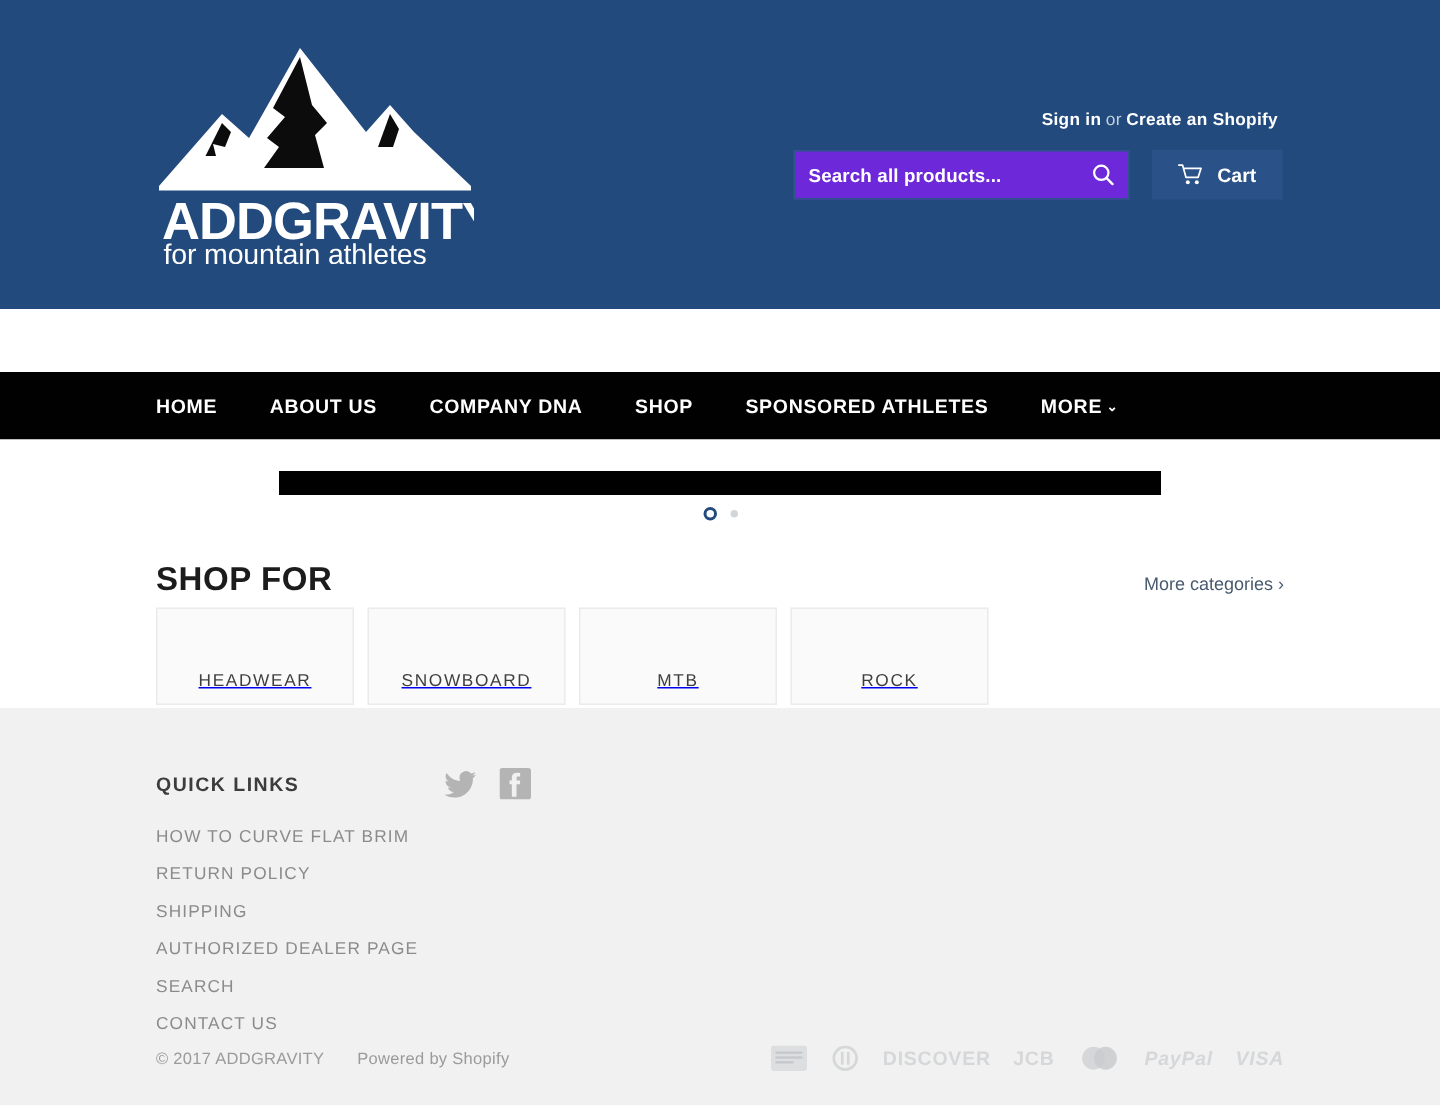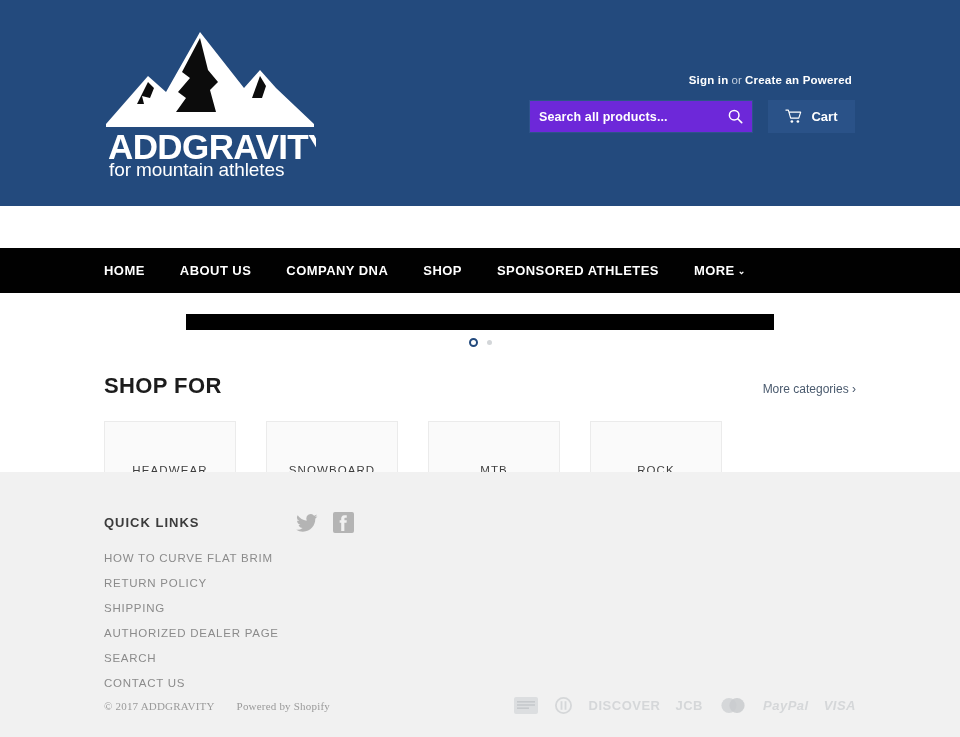--- a/index.html
+++ b/index.html
@@ -184,22 +184,22 @@
   }
   .more-cats {
     font-size: 12px;
     color: #4a5a6e;
     text-decoration: none;
     cursor: pointer;
   }
 
   .cat-grid {
     display: flex;
-    gap: 30px;
-    margin-top: 22px;
+    gap: 9px;
+    margin-top: 6px;
   }
   .cat-card {
     width: 132px;
     height: 65px;
     background: #fafafa;
     border: 1px solid #ebebeb;
     display: flex;
     align-items: flex-end;
     justify-content: center;
     padding-bottom: 9px;
@@ -257,21 +257,20 @@
     display: flex;
     align-items: center;
     justify-content: space-between;
   }
   .copyright {
     font-size: 11px;
     color: #9a9a9a;
     display: flex;
     gap: 22px;
     letter-spacing: .2px;
-    font-family: Liberation Serif, serif;
   }
   .copyright a { color: #9a9a9a; text-decoration: none; }
   .payments {
     display: flex;
     align-items: center;
     gap: 15px;
   }
   .pay { line-height: 0; }
   .pay-text {
     font-size: 13px;
@@ -300,21 +299,21 @@
         <path d="M156 50 L148 72 L158 72 L162 60 Z" fill="#0c0c0c"></path>
 
         <rect x="2" y="98" width="208" height="3" fill="#ffffff"></rect>
 
         <text x="4" y="133" font-family="'Liberation Sans', sans-serif" font-size="35" font-weight="bold" fill="#ffffff" letter-spacing="-0.6">ADDGRAVITY</text>
         <text x="5" y="150" font-family="'Liberation Sans', sans-serif" font-size="19" fill="#ffffff" letter-spacing="-0.1">for mountain athletes</text>
       </svg>
     </a>
 
     <div class="account-bar">
-      <a href="#">Sign in</a><span class="sep">or</span><a href="#">Create an Powered</a>
+      <a href="#">Sign in</a><span class="sep">or</span><a href="#">Create an Shopify</a>
     </div>
 
     <div class="search-wrap">
       <input class="search-input" type="text" placeholder="Search all products..." style="">
       <button class="search-btn">
         <svg width="15" height="15" viewBox="0 0 16 16">
           <circle cx="6.6" cy="6.6" r="5.1" fill="none" stroke="#ffffff" stroke-width="1.6"></circle>
           <line x1="10.4" y1="10.4" x2="14.6" y2="14.6" stroke="#ffffff" stroke-width="1.7" stroke-linecap="round"></line>
         </svg>
       </button>

